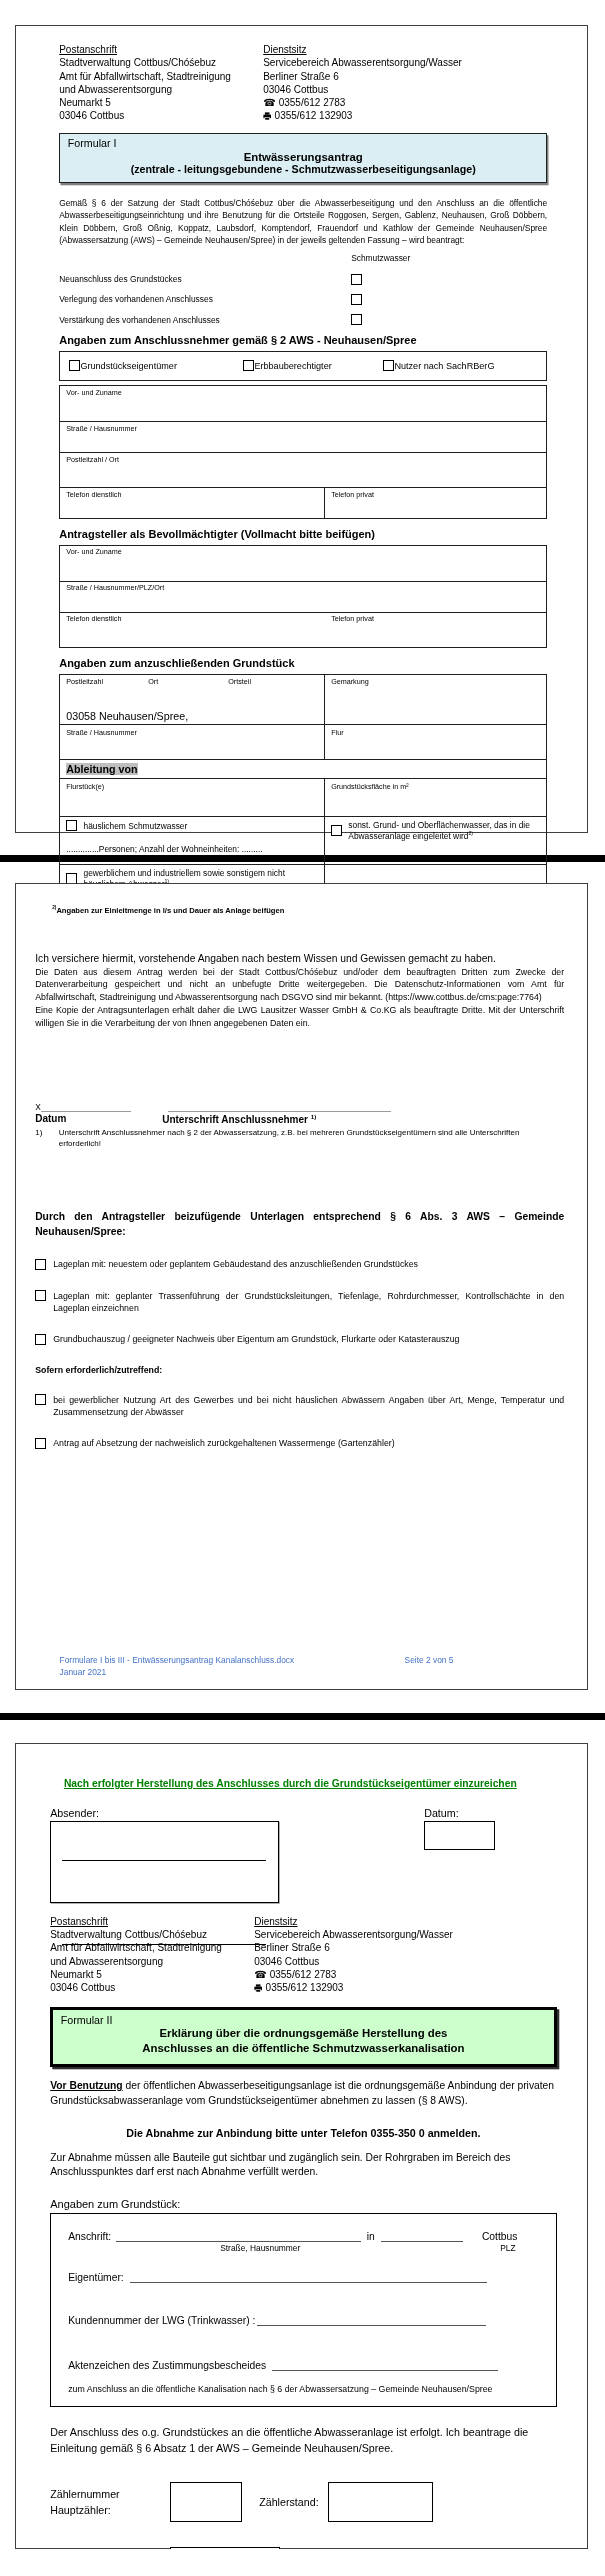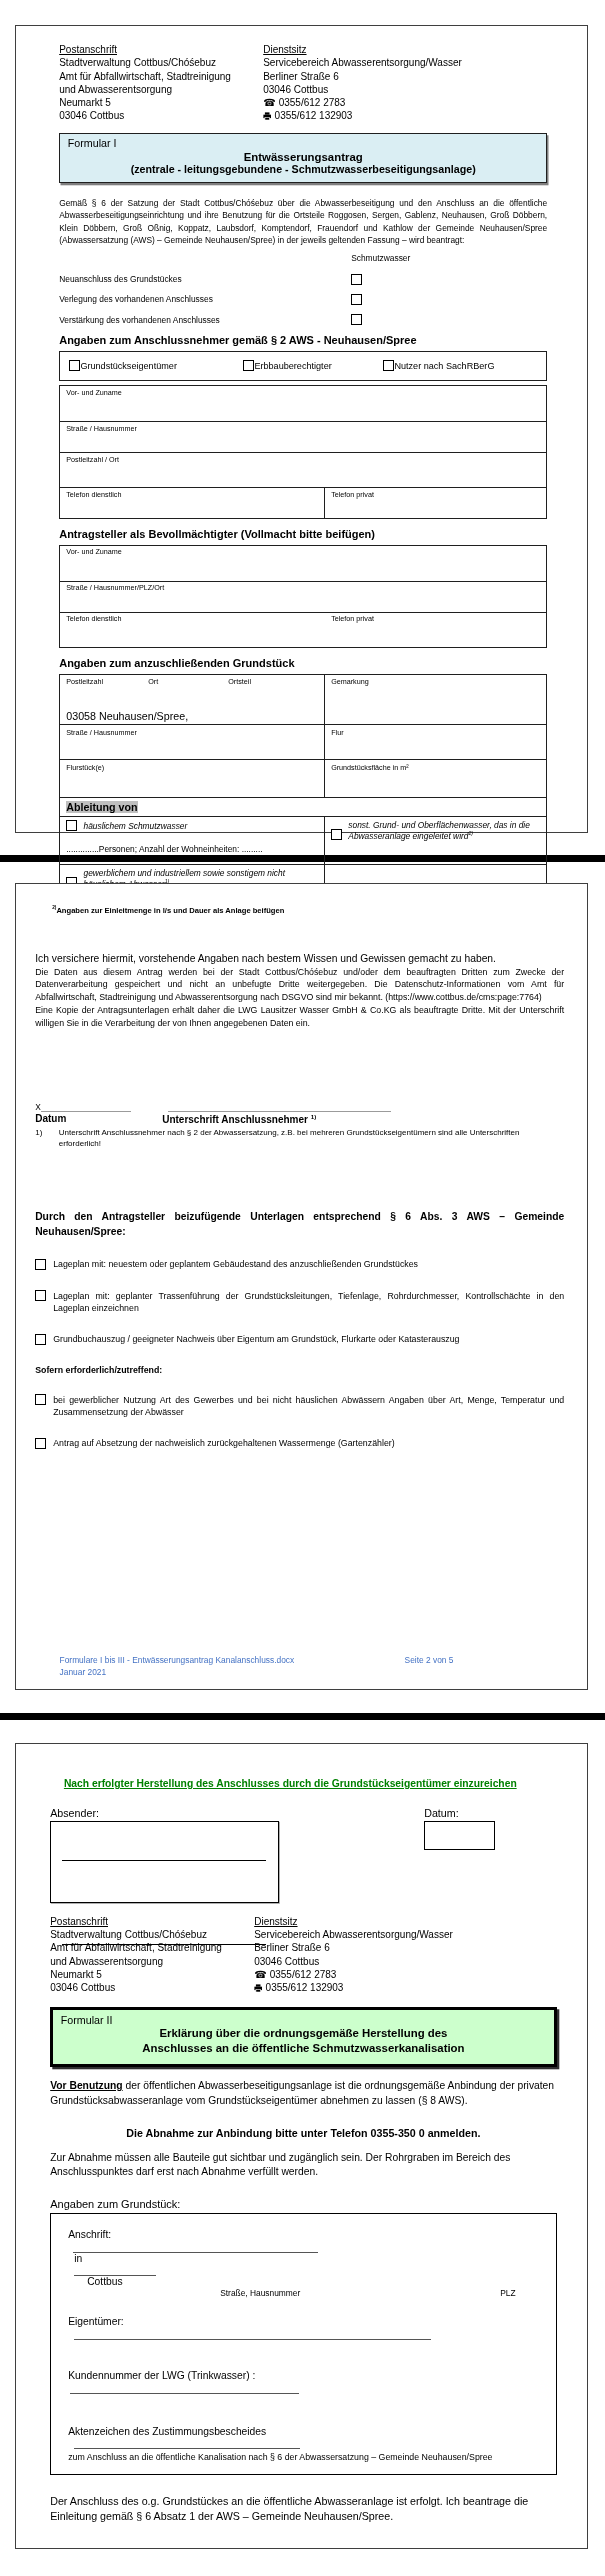--- a/index.html
+++ b/index.html
@@ -68,21 +68,21 @@
   .ptable { border:1.5px solid #1f1f1f; margin-top:4.6px; font-size:7.2px; }
   .prow { display:flex; border-top:1.5px solid #1f1f1f; }
   .prow:first-child { border-top:none; }
   .prow .c1 { width:54.5%; border-right:1.5px solid #1f1f1f; padding:2.3px 6.1px; box-sizing:border-box; }
   .prow .c2 { flex:1; padding:2.3px 6.1px; }
   .plabels { display:flex; }
   .plabels span:nth-child(1){ width:82px; } .plabels span:nth-child(2){ width:80px; }
   .pvalue { font-size:10.7px; margin-top:24px; }
   .drainhead { padding:3px 6.1px; font-size:10.7px; font-weight:bold; }
   .drainhead span { background:#bfbfbf; }
-  .copt { display:flex; gap:6.1px; font-size:8.4px; align-items:flex-end;font-style:italic; }
+  .copt { display:flex; gap:6.1px; font-size:8.4px; align-items:center; }
   .copt .cb { margin-top:0.8px; }
   .persons { font-size:8.4px; margin-top:12.2px; }
   .h60 { min-height:47px; } .h52 { min-height:40px; }
 
   .notes { font-size:8px; font-weight:bold; line-height:1.45; margin-top:3.8px; }
 
   .footer { color:#4472c4; font-size:8.4px; margin-top:auto; line-height:1.4; }
   .footer .frow2 { display:flex; } .footer .file { width:345px; }
   .page1 .footer, .page3 .footer { margin-left:0px; }
   .page2 .footer { margin-left:24.4px; }
@@ -117,30 +117,30 @@
     border:3px solid #000; box-shadow:2.3px 2.3px 0 #2f2f2f;
     background:#ccffcc; margin-top:12.2px; padding:3.8px 7.6px 7.6px;
   }
   .f2box .flab { font-size:10.7px; }
   .f2box .t { text-align:center; font-weight:bold; font-size:11.4px; line-height:1.35; }
   .p3par { font-size:10.3px; line-height:1.42; margin-top:12.2px; }
   .ub { font-weight:bold; text-decoration:underline; }
   .phone-note { text-align:center; font-weight:bold; font-size:10.7px; margin-top:18.3px; }
   .p3head { font-size:11px; margin-top:18.3px; }
   .gbox { border:1.5px solid #000; margin-top:3px; padding:15.2px 17px 12.2px; font-size:10.3px; }
-  .gline { display:flex; align-items:flex-start;flex-direction:column; }
+  .gline { display:flex; align-items:flex-end; }
   .gu { display:inline-block; border-bottom:1.1px solid #555; height:11.4px; }
   .anschrift-u { width:245px; margin-left:4.6px; }
   .in-l { margin-left:6.1px; } .plz-u { width:82px; margin-left:6.1px; } .city { margin-left:19px; }
   .sublabels { display:flex; font-size:8.4px; margin-top:0.8px; }
   .sub1 { margin-left:152px; } .sub2 { margin-left:200px; }
   .eig { margin-top:18.3px; } .eig .gu { width:357px; margin-left:6.1px; }
   .kun { margin-top:30.5px; } .kun .gu { width:229px; margin-left:1.5px; }
   .akt { margin-top:32px; } .akt .gu { width:226px; margin-left:6.1px; }
-  .aktnote { font-size:8.8px; margin-top:3px; }
+  .aktnote { font-size:8.8px; margin-top:13px; }
   .p3done { font-size:10.7px; line-height:1.45; margin-top:18.3px; }
   .boxrow { display:flex; align-items:center; font-size:10.7px; margin-top:21.3px; }
   .boxrow .lblA { width:100px; line-height:1.5; }
   .fbox { border:1.5px solid #000; box-sizing:border-box; background:#fff; }
   .dayb { width:110px; height:37px; }
   .mb1 { width:72px; height:40px; }
   .lblB { width:69px; margin-left:17px; }
   .mb2 { width:105px; height:40px; }
   .rowgap { margin-top:26px; }
   sup { font-size:0.62em; }
@@ -251,26 +251,26 @@
           <span>Ortsteil</span>
         </div>
         <div class="pvalue">03058 Neuhausen/Spree,</div>
       </div>
       <div class="c2"><span>Gemarkung</span></div>
     </div>
     <div class="prow" style="min-height:34px;">
       <div class="c1"><span>Straße / Hausnummer</span></div>
       <div class="c2"><span>Flur</span></div>
     </div>
+    <div class="prow">
+      <div class="drainhead"><span>Ableitung von</span></div>
+    </div>
     <div class="prow" style="min-height:37px;">
       <div class="c1"><span>Flurstück(e)</span></div>
       <div class="c2"><span>Grundstücksfläche in m²</span></div>
-    </div>
-    <div class="prow">
-      <div class="drainhead"><span>Ableitung von</span></div>
     </div>
     <div class="prow h60">
       <div class="c1">
         <div class="copt">
             <span class="cb"></span>
             <span>häuslichem Schmutzwasser</span>
           </div>
         <div class="persons">..............Personen; Anzahl der Wohneinheiten: .........</div>
       </div>
       <div class="c2">

